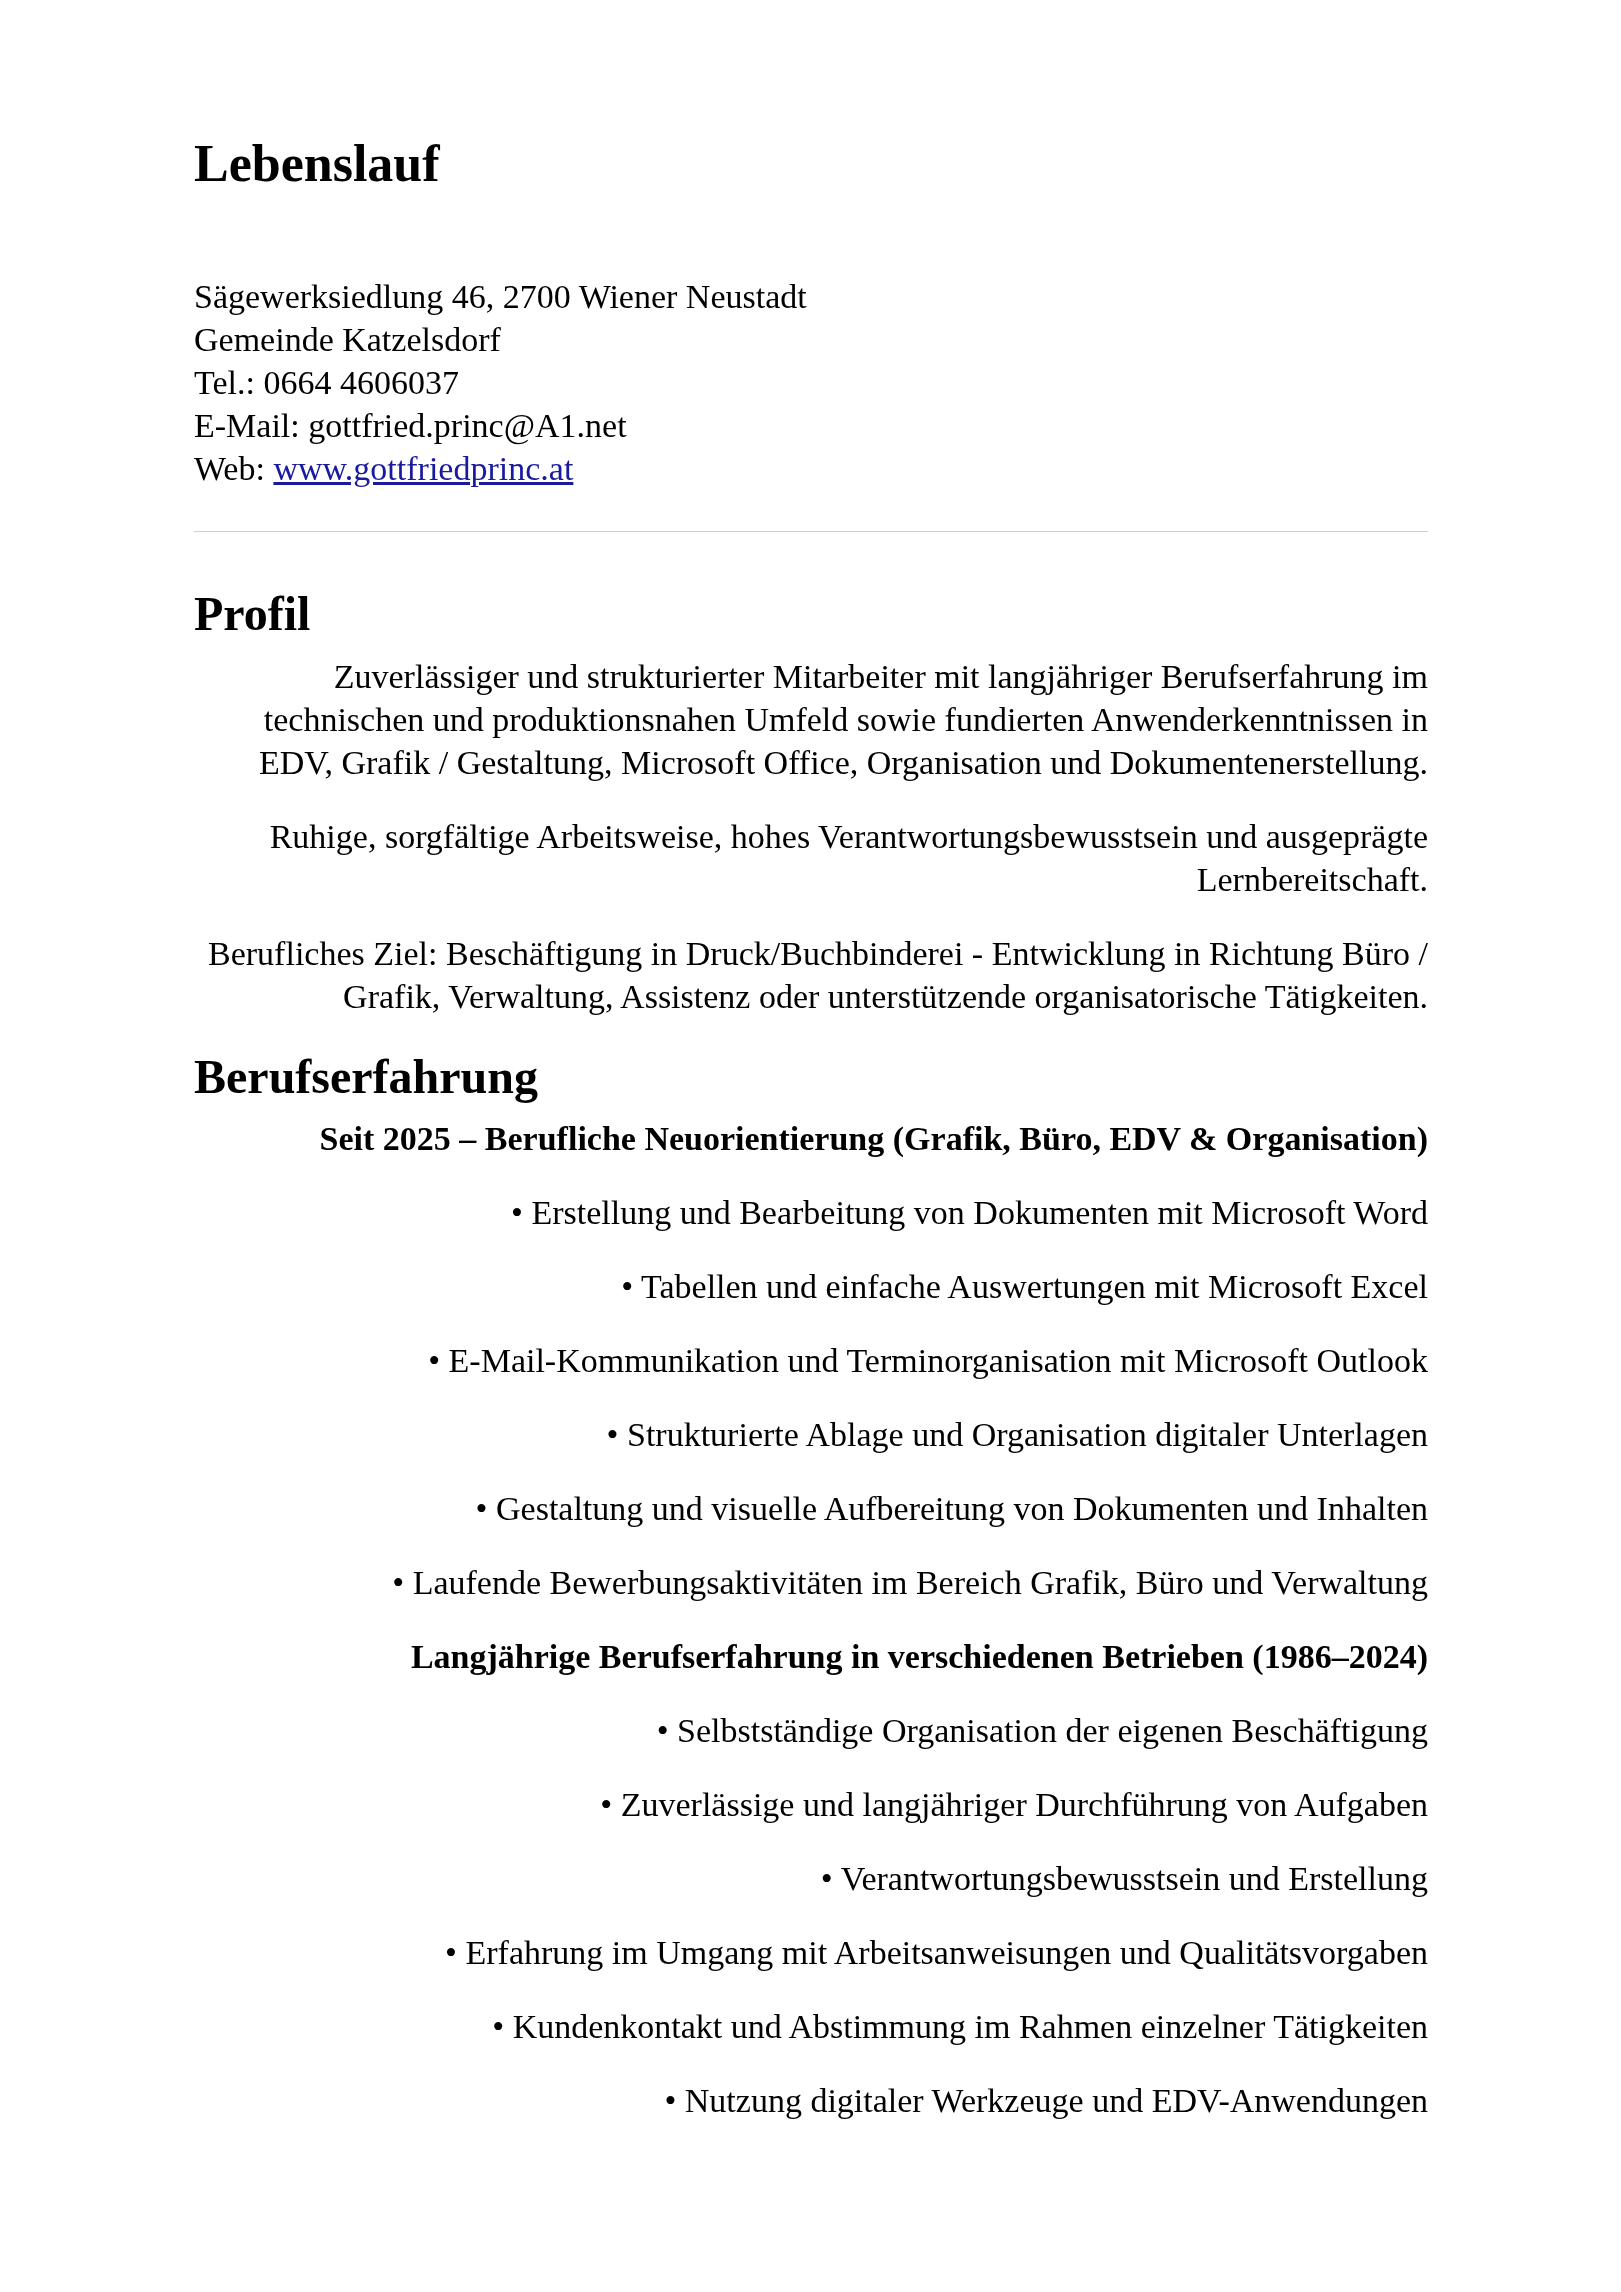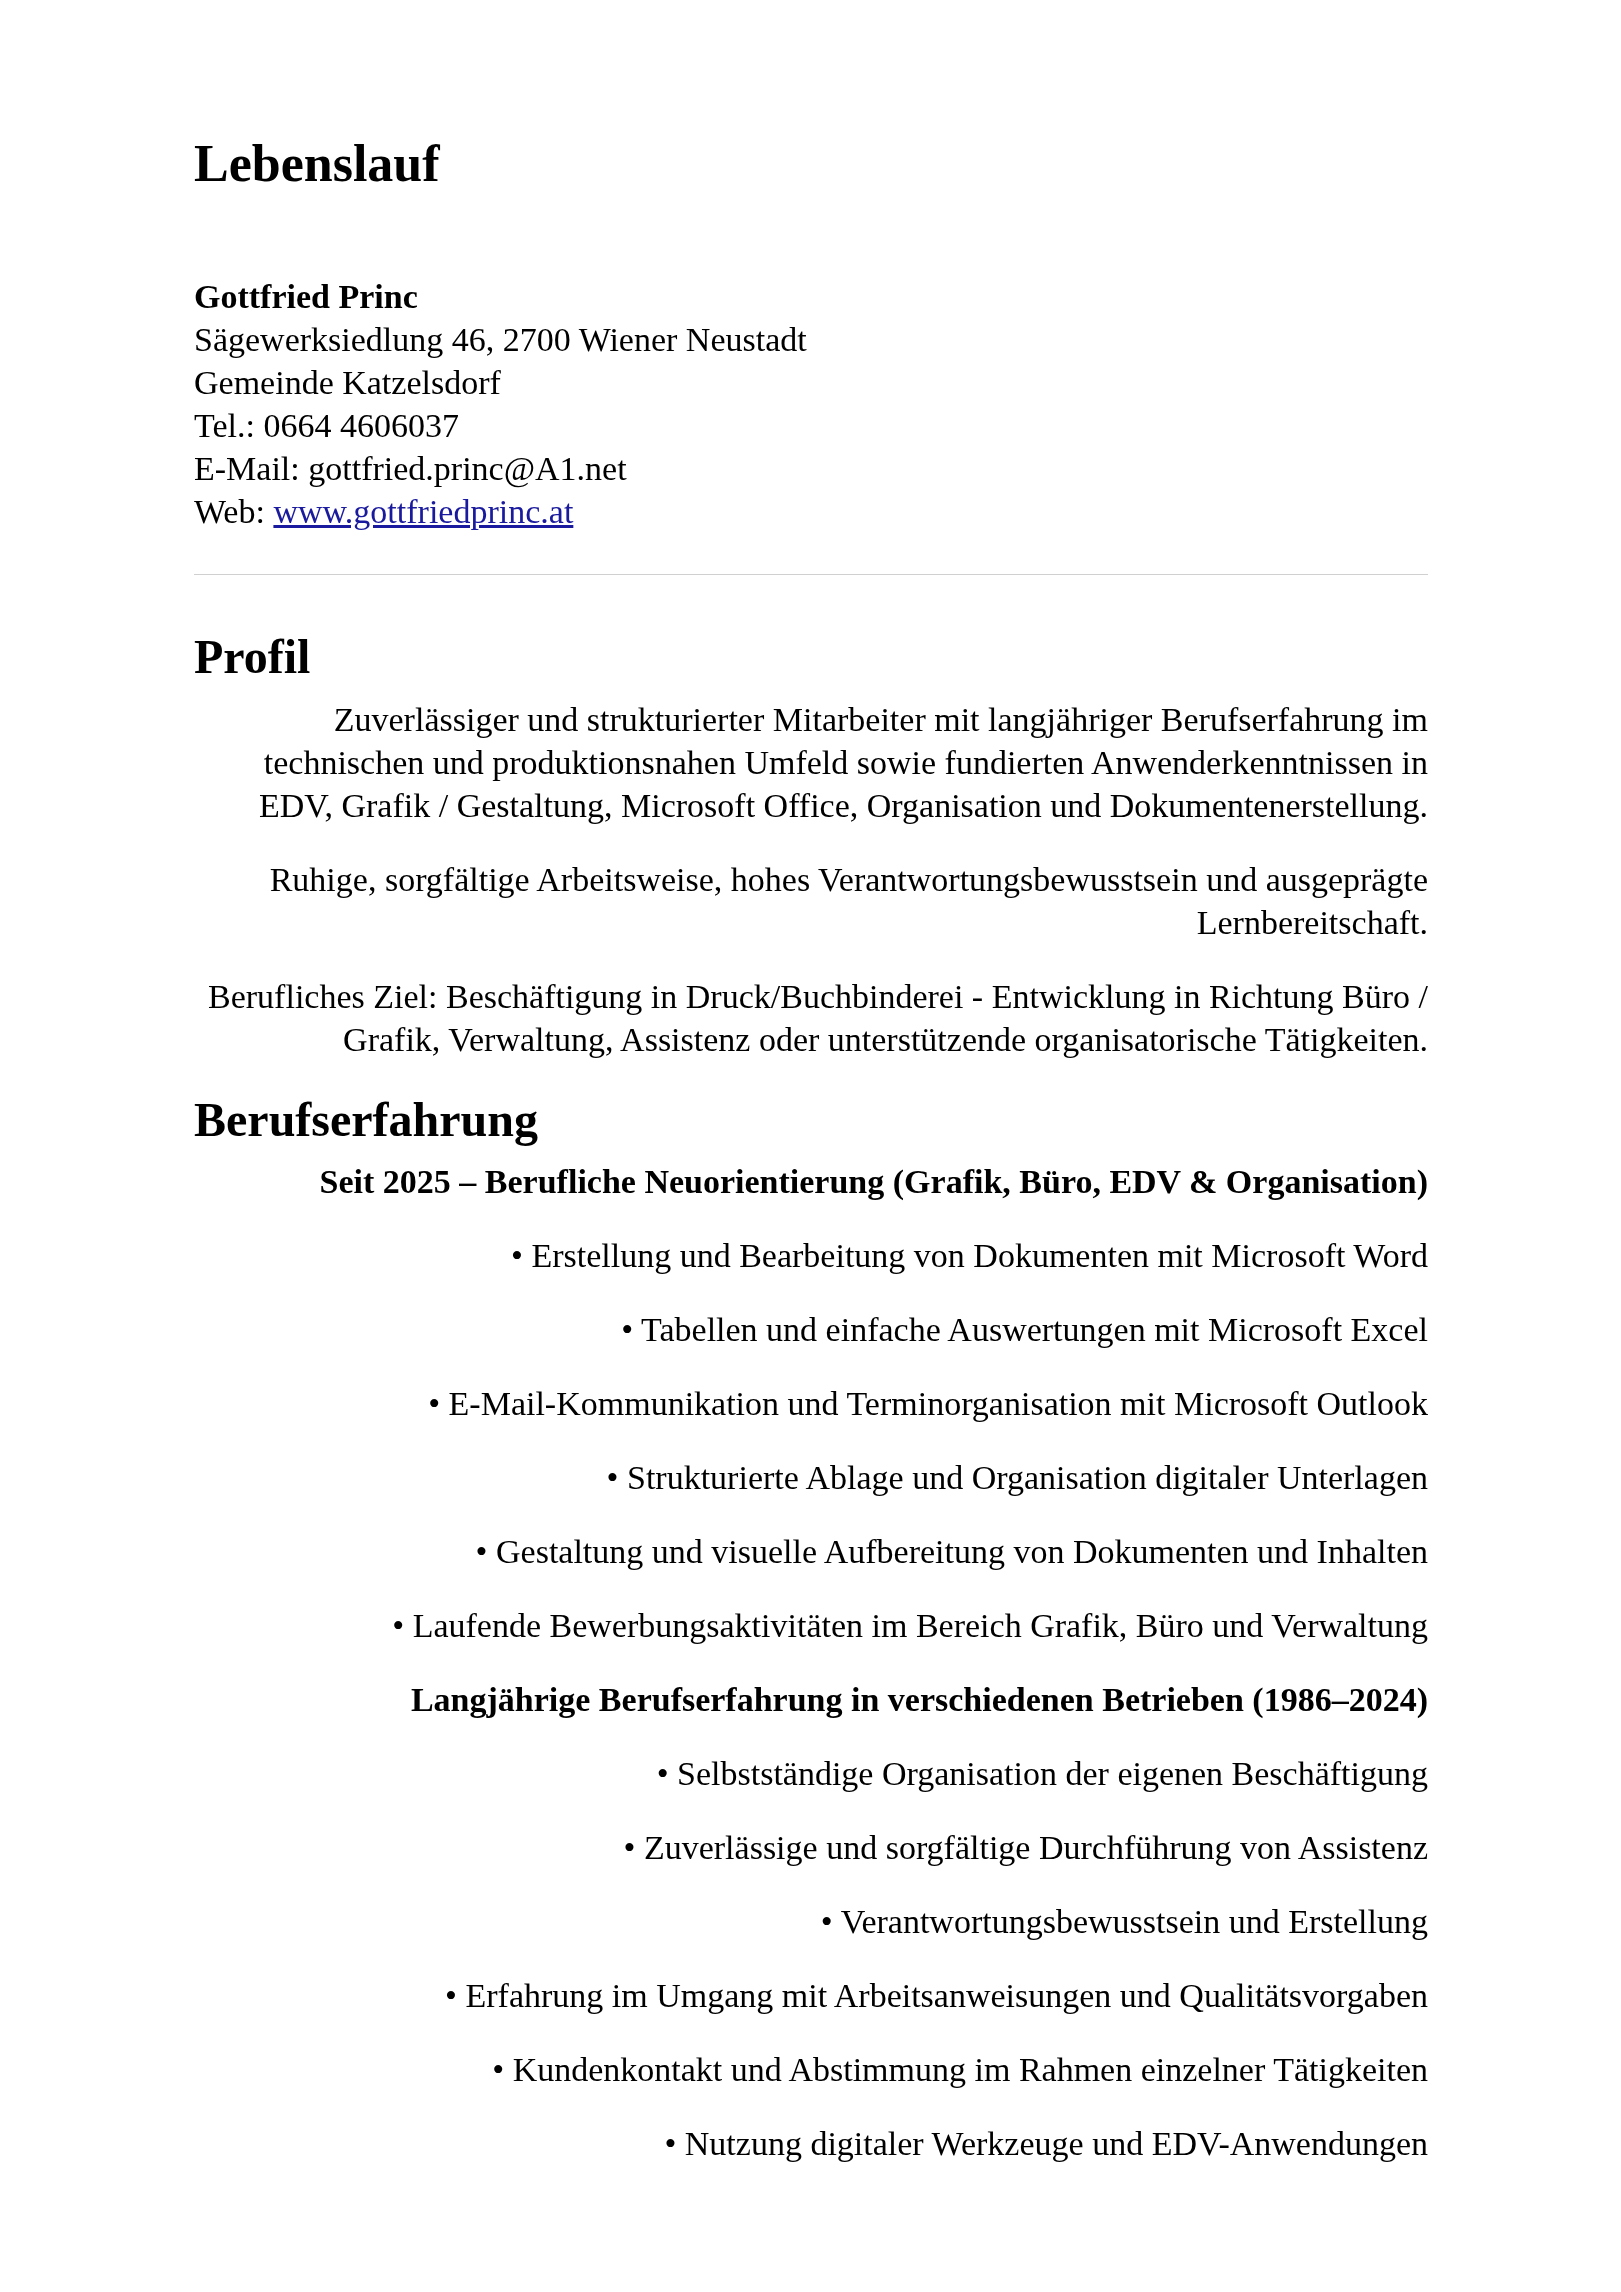--- a/index.html
+++ b/index.html
@@ -51,21 +51,20 @@
   .web-label{margin-right:0.25em;}
 </style>
 </head>
 <body>
 
 <div class="page">
 
   <h1>Lebenslauf</h1>
 
   <div class="contact">
-    <div class="contact-line contact-name">Gottfried Princ</div>
     <div class="contact-line">Sägewerksiedlung 46, 2700 Wiener Neustadt</div>
     <div class="contact-line">Gemeinde Katzelsdorf</div>
     <div class="contact-line">Tel.: 0664 4606037</div>
     <div class="contact-line">E-Mail: gottfried.princ@A1.net</div>
     <div class="contact-line">
       <span class="web-label">Web:</span><a href="#">www.gottfriedprinc.at</a>
     </div>
   </div>
 
   <hr class="divider">
@@ -80,20 +79,20 @@
   <p class="job-title">Seit 2025 – Berufliche Neuorientierung (Grafik, Büro, EDV &amp; Organisation)</p>
   <p class="bullet">• Erstellung und Bearbeitung von Dokumenten mit Microsoft Word</p>
   <p class="bullet">• Tabellen und einfache Auswertungen mit Microsoft Excel</p>
   <p class="bullet">• E-Mail-Kommunikation und Terminorganisation mit Microsoft Outlook</p>
   <p class="bullet">• Strukturierte Ablage und Organisation digitaler Unterlagen</p>
   <p class="bullet">• Gestaltung und visuelle Aufbereitung von Dokumenten und Inhalten</p>
   <p class="bullet">• Laufende Bewerbungsaktivitäten im Bereich Grafik, Büro und Verwaltung</p>
 
   <p class="job-title">Langjährige Berufserfahrung in verschiedenen Betrieben (1986–2024)</p>
   <p class="bullet">• Selbstständige Organisation der eigenen Beschäftigung</p>
-  <p class="bullet">• Zuverlässige und sorgfältige Durchführung von Assistenz</p>
+  <p class="bullet">• Zuverlässige und langjähriger Durchführung von Aufgaben</p>
   <p class="bullet">• Verantwortungsbewusstsein und Erstellung</p>
   <p class="bullet">• Erfahrung im Umgang mit Arbeitsanweisungen und Qualitätsvorgaben</p>
   <p class="bullet">• Kundenkontakt und Abstimmung im Rahmen einzelner Tätigkeiten</p>
   <p class="bullet">• Nutzung digitaler Werkzeuge und EDV-Anwendungen</p>
 
 </div>
 
 
 </body></html>

